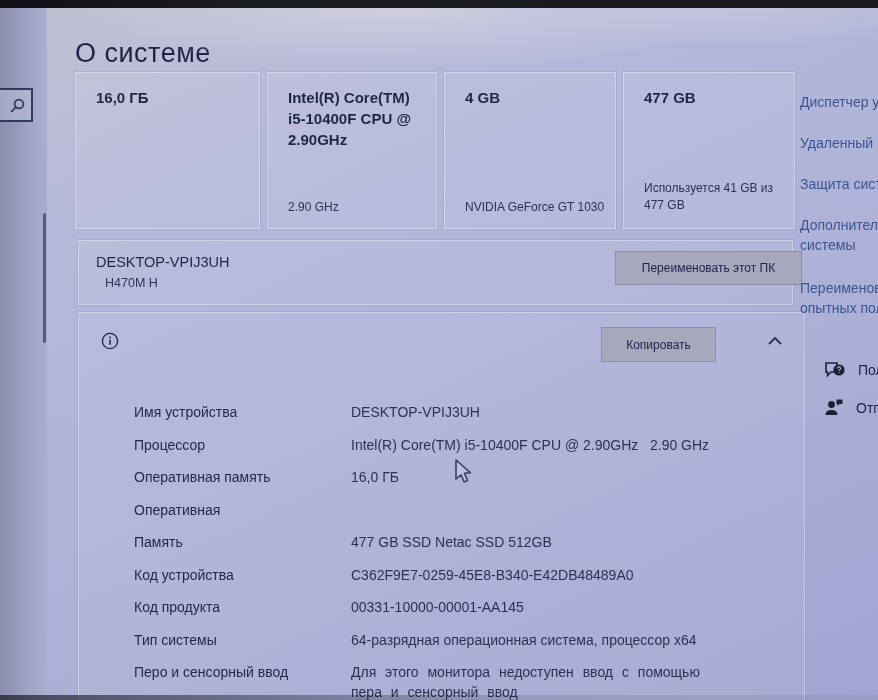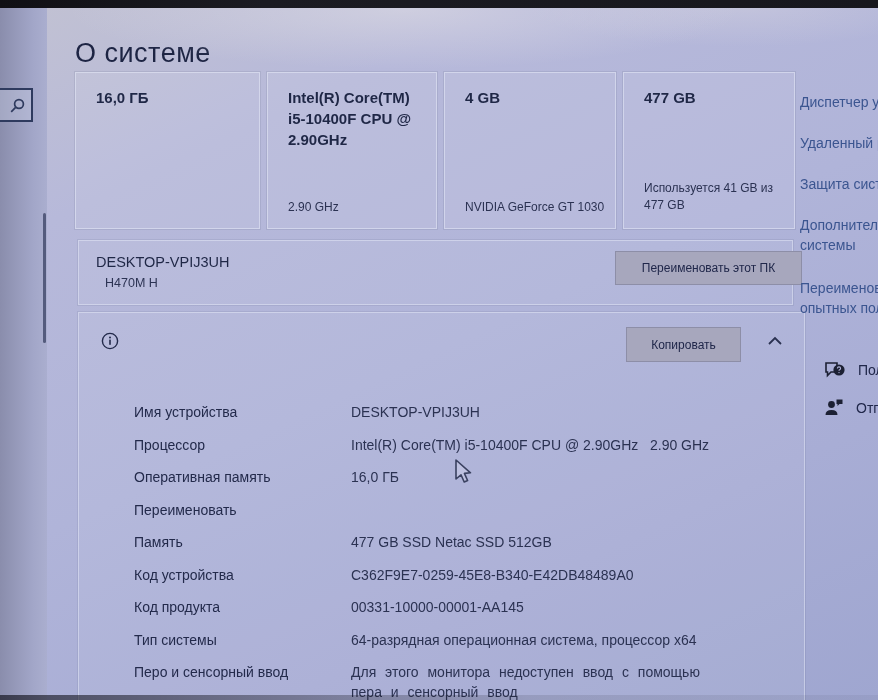--- a/index.html
+++ b/index.html
@@ -55,21 +55,21 @@
   .pc-board { position:absolute; left:17px; top:35px; font-size:12.5px; color:#2c3353;margin-left:9px; }
   .btn { position:absolute; background:#a7a7bd; border:1px solid rgba(110,113,140,.45);
     color:#20274a; font-size:12px; font-family:"Liberation Sans",sans-serif;
     display:flex; align-items:center; justify-content:center; cursor:default; }
   .btn-rename { left:536px; top:10px; width:187px; height:34px; }
 
   .panel-specs { left:31px; top:304px; width:727px; height:460px; }
   .specs-head { position:absolute; left:0; top:0; width:100%; height:56px; }
   .info-ic { position:absolute; left:22px; top:19px; }
   .specs-title { position:absolute; left:55px; top:20px; font-size:15px; color:#222949; }
-  .btn-copy { left:547px; top:14px; width:115px; height:35px;text-align:right; }
+  .btn-copy { left:522px; top:14px; width:115px; height:35px;text-align:right; }
   .chevron { position:absolute; left:688px; top:22px; width:16px; height:12px; cursor:default; }
 
   .spec-rows { position:absolute; left:55px; top:90px; width:650px; }
   .spec-row { display:flex; margin-bottom:13px; }
   .spec-label { width:217px; flex:none; font-size:14px; color:#232a4b; line-height:19.5px; }
   .spec-value { width:433px; font-size:14px; color:#2b3252; line-height:19.5px; white-space:pre-line; }
   .spec-value.wide-space { word-spacing:5px; }
 
   
   .rightcol { position:absolute; left:800px; top:8px; width:232px; }
@@ -154,21 +154,21 @@
       </div>
       <div class="spec-row">
         <div class="spec-label">Процессор</div>
         <div class="spec-value">Intel(R) Core(TM) i5-10400F CPU @ 2.90GHz&nbsp;&nbsp;&nbsp;2.90 GHz</div>
       </div>
       <div class="spec-row">
         <div class="spec-label">Оперативная память</div>
         <div class="spec-value">16,0 ГБ</div>
       </div>
       <div class="spec-row">
-        <div class="spec-label">Переименовать</div>
+        <div class="spec-label">Оперативная</div>
       </div>
       <div class="spec-row">
         <div class="spec-label">Память</div>
         <div class="spec-value">477 GB SSD Netac SSD 512GB</div>
       </div>
       <div class="spec-row">
         <div class="spec-label">Код устройства</div>
         <div class="spec-value">C362F9E7-0259-45E8-B340-E42DB48489A0</div>
       </div>
       <div class="spec-row">

